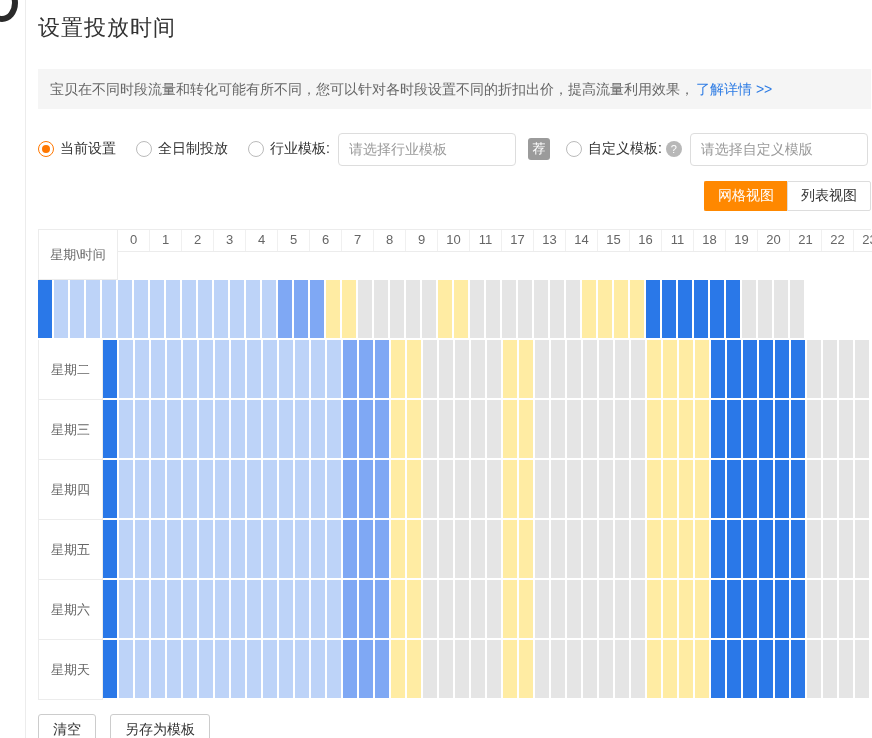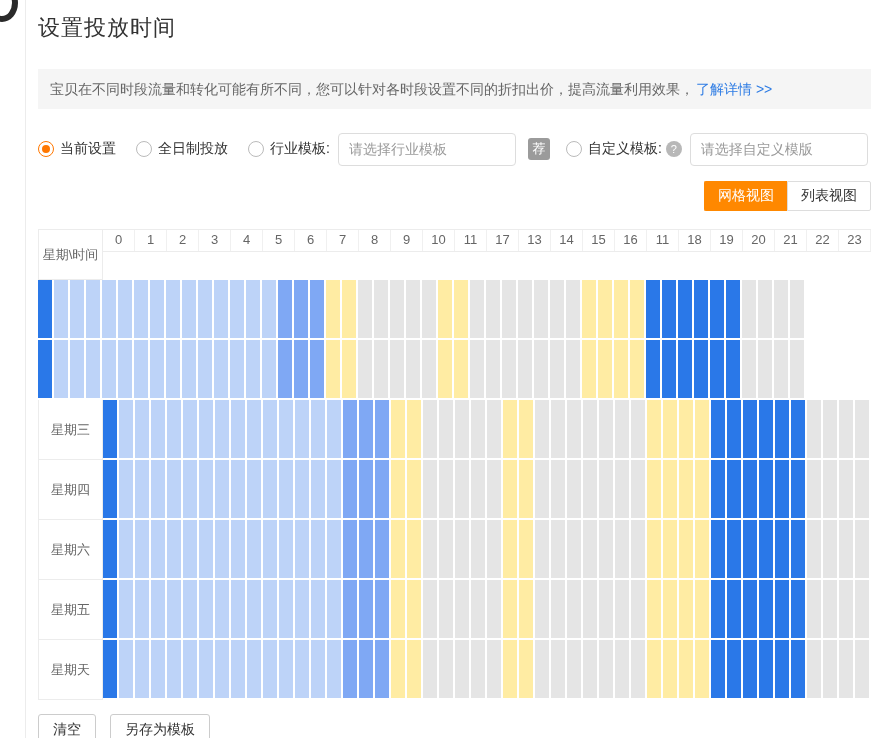--- a/index.html
+++ b/index.html
@@ -31,21 +31,21 @@
   .help { width:16px; height:16px; border-radius:50%; background:#b8b8b8; color:#fff;
     font-size:11px; display:flex; align-items:center; justify-content:center; flex:none; cursor:pointer; }
   .view-toggle { margin-top:15px; display:flex; justify-content:flex-end; }
   .vt-btn { height:30px; padding:0 13px; font-size:14px; border:1px solid #ddd; background:#fff;
     color:#333; cursor:pointer; font-family:inherit; }
   .vt-btn.active { background:#ff8800; border-color:#ff8800; color:#fff; }
   .vt-btn.left { border-radius:2px 0 0 2px; border-right:none; }
   .vt-btn.right { border-radius:0 2px 2px 0; }
   .schedule { margin-top:18px; }
   .sch-head { display:flex; border-top:1px solid #ececec; }
-  .corner { width:65px; border-left:1px solid #ececec; border-right:1px solid #ececec;
+  .corner { width:80px; border-left:1px solid #ececec; border-right:1px solid #ececec;
     border-bottom:1px solid #ececec; display:flex; align-items:center; justify-content:center;
     color:#666; font-size:13px; height:50px; flex:none; }
   .head-right { width:768px; }
   .group-row { display:flex; height:28px; }
   .group-cell { width:192px; border-right:1px solid #ececec; border-bottom:1px solid #f2f2f2;
     text-align:center; line-height:28px; font-weight:bold; font-size:14px; color:#333; flex:none; }
   .hour-row { display:flex; height:22px; border-bottom:1px solid #ececec; }
   .hour-cell { width:32px; border-right:1px solid #f0f0f0; text-align:center; line-height:20px;
     font-size:13px; color:#666; flex:none; }
   .day-row { display:flex; height:60px; }
@@ -177,20 +177,21 @@
           <div class="cell" style="background: rgb(42, 120, 232);"></div>
           <div class="cell" style="background: rgb(42, 120, 232);"></div>
           <div class="cell" style="background: rgb(42, 120, 232);"></div>
           <div class="cell" style="background: rgb(229, 229, 229);"></div>
           <div class="cell" style="background: rgb(229, 229, 229);"></div>
           <div class="cell" style="background: rgb(229, 229, 229);"></div>
           <div class="cell" style="background: rgb(229, 229, 229);"></div>
         </div>
       </div>
       <div class="day-row">
+        <div class="day-label">星期二</div>
         <div class="cells">
           <div class="cell" style="background: rgb(42, 120, 232);"></div>
           <div class="cell" style="background: rgb(189, 211, 248);"></div>
           <div class="cell" style="background: rgb(189, 211, 248);"></div>
           <div class="cell" style="background: rgb(189, 211, 248);"></div>
           <div class="cell" style="background: rgb(189, 211, 248);"></div>
           <div class="cell" style="background: rgb(189, 211, 248);"></div>
           <div class="cell" style="background: rgb(189, 211, 248);"></div>
           <div class="cell" style="background: rgb(189, 211, 248);"></div>
           <div class="cell" style="background: rgb(189, 211, 248);"></div>
@@ -335,74 +336,74 @@
           <div class="cell" style="background: rgb(42, 120, 232);"></div>
           <div class="cell" style="background: rgb(42, 120, 232);"></div>
           <div class="cell" style="background: rgb(42, 120, 232);"></div>
           <div class="cell" style="background: rgb(229, 229, 229);"></div>
           <div class="cell" style="background: rgb(229, 229, 229);"></div>
           <div class="cell" style="background: rgb(229, 229, 229);"></div>
           <div class="cell" style="background: rgb(229, 229, 229);"></div>
         </div>
       </div>
       <div class="day-row">
+        <div class="day-label">星期五</div>
+        <div class="cells">
+          <div class="cell" style="background: rgb(42, 120, 232);"></div>
+          <div class="cell" style="background: rgb(189, 211, 248);"></div>
+          <div class="cell" style="background: rgb(189, 211, 248);"></div>
+          <div class="cell" style="background: rgb(189, 211, 248);"></div>
+          <div class="cell" style="background: rgb(189, 211, 248);"></div>
+          <div class="cell" style="background: rgb(189, 211, 248);"></div>
+          <div class="cell" style="background: rgb(189, 211, 248);"></div>
+          <div class="cell" style="background: rgb(189, 211, 248);"></div>
+          <div class="cell" style="background: rgb(189, 211, 248);"></div>
+          <div class="cell" style="background: rgb(189, 211, 248);"></div>
+          <div class="cell" style="background: rgb(189, 211, 248);"></div>
+          <div class="cell" style="background: rgb(189, 211, 248);"></div>
+          <div class="cell" style="background: rgb(189, 211, 248);"></div>
+          <div class="cell" style="background: rgb(189, 211, 248);"></div>
+          <div class="cell" style="background: rgb(189, 211, 248);"></div>
+          <div class="cell" style="background: rgb(127, 168, 244);"></div>
+          <div class="cell" style="background: rgb(127, 168, 244);"></div>
+          <div class="cell" style="background: rgb(127, 168, 244);"></div>
+          <div class="cell" style="background: rgb(255, 236, 163);"></div>
+          <div class="cell" style="background: rgb(255, 236, 163);"></div>
+          <div class="cell" style="background: rgb(229, 229, 229);"></div>
+          <div class="cell" style="background: rgb(229, 229, 229);"></div>
+          <div class="cell" style="background: rgb(229, 229, 229);"></div>
+          <div class="cell" style="background: rgb(229, 229, 229);"></div>
+          <div class="cell" style="background: rgb(229, 229, 229);"></div>
+          <div class="cell" style="background: rgb(255, 236, 163);"></div>
+          <div class="cell" style="background: rgb(255, 236, 163);"></div>
+          <div class="cell" style="background: rgb(229, 229, 229);"></div>
+          <div class="cell" style="background: rgb(229, 229, 229);"></div>
+          <div class="cell" style="background: rgb(229, 229, 229);"></div>
+          <div class="cell" style="background: rgb(229, 229, 229);"></div>
+          <div class="cell" style="background: rgb(229, 229, 229);"></div>
+          <div class="cell" style="background: rgb(229, 229, 229);"></div>
+          <div class="cell" style="background: rgb(229, 229, 229);"></div>
+          <div class="cell" style="background: rgb(255, 236, 163);"></div>
+          <div class="cell" style="background: rgb(255, 236, 163);"></div>
+          <div class="cell" style="background: rgb(255, 236, 163);"></div>
+          <div class="cell" style="background: rgb(255, 236, 163);"></div>
+          <div class="cell" style="background: rgb(42, 120, 232);"></div>
+          <div class="cell" style="background: rgb(42, 120, 232);"></div>
+          <div class="cell" style="background: rgb(42, 120, 232);"></div>
+          <div class="cell" style="background: rgb(42, 120, 232);"></div>
+          <div class="cell" style="background: rgb(42, 120, 232);"></div>
+          <div class="cell" style="background: rgb(42, 120, 232);"></div>
+          <div class="cell" style="background: rgb(229, 229, 229);"></div>
+          <div class="cell" style="background: rgb(229, 229, 229);"></div>
+          <div class="cell" style="background: rgb(229, 229, 229);"></div>
+          <div class="cell" style="background: rgb(229, 229, 229);"></div>
+        </div>
+      </div>
+      <div class="day-row">
         <div class="day-label">星期六</div>
-        <div class="cells">
-          <div class="cell" style="background: rgb(42, 120, 232);"></div>
-          <div class="cell" style="background: rgb(189, 211, 248);"></div>
-          <div class="cell" style="background: rgb(189, 211, 248);"></div>
-          <div class="cell" style="background: rgb(189, 211, 248);"></div>
-          <div class="cell" style="background: rgb(189, 211, 248);"></div>
-          <div class="cell" style="background: rgb(189, 211, 248);"></div>
-          <div class="cell" style="background: rgb(189, 211, 248);"></div>
-          <div class="cell" style="background: rgb(189, 211, 248);"></div>
-          <div class="cell" style="background: rgb(189, 211, 248);"></div>
-          <div class="cell" style="background: rgb(189, 211, 248);"></div>
-          <div class="cell" style="background: rgb(189, 211, 248);"></div>
-          <div class="cell" style="background: rgb(189, 211, 248);"></div>
-          <div class="cell" style="background: rgb(189, 211, 248);"></div>
-          <div class="cell" style="background: rgb(189, 211, 248);"></div>
-          <div class="cell" style="background: rgb(189, 211, 248);"></div>
-          <div class="cell" style="background: rgb(127, 168, 244);"></div>
-          <div class="cell" style="background: rgb(127, 168, 244);"></div>
-          <div class="cell" style="background: rgb(127, 168, 244);"></div>
-          <div class="cell" style="background: rgb(255, 236, 163);"></div>
-          <div class="cell" style="background: rgb(255, 236, 163);"></div>
-          <div class="cell" style="background: rgb(229, 229, 229);"></div>
-          <div class="cell" style="background: rgb(229, 229, 229);"></div>
-          <div class="cell" style="background: rgb(229, 229, 229);"></div>
-          <div class="cell" style="background: rgb(229, 229, 229);"></div>
-          <div class="cell" style="background: rgb(229, 229, 229);"></div>
-          <div class="cell" style="background: rgb(255, 236, 163);"></div>
-          <div class="cell" style="background: rgb(255, 236, 163);"></div>
-          <div class="cell" style="background: rgb(229, 229, 229);"></div>
-          <div class="cell" style="background: rgb(229, 229, 229);"></div>
-          <div class="cell" style="background: rgb(229, 229, 229);"></div>
-          <div class="cell" style="background: rgb(229, 229, 229);"></div>
-          <div class="cell" style="background: rgb(229, 229, 229);"></div>
-          <div class="cell" style="background: rgb(229, 229, 229);"></div>
-          <div class="cell" style="background: rgb(229, 229, 229);"></div>
-          <div class="cell" style="background: rgb(255, 236, 163);"></div>
-          <div class="cell" style="background: rgb(255, 236, 163);"></div>
-          <div class="cell" style="background: rgb(255, 236, 163);"></div>
-          <div class="cell" style="background: rgb(255, 236, 163);"></div>
-          <div class="cell" style="background: rgb(42, 120, 232);"></div>
-          <div class="cell" style="background: rgb(42, 120, 232);"></div>
-          <div class="cell" style="background: rgb(42, 120, 232);"></div>
-          <div class="cell" style="background: rgb(42, 120, 232);"></div>
-          <div class="cell" style="background: rgb(42, 120, 232);"></div>
-          <div class="cell" style="background: rgb(42, 120, 232);"></div>
-          <div class="cell" style="background: rgb(229, 229, 229);"></div>
-          <div class="cell" style="background: rgb(229, 229, 229);"></div>
-          <div class="cell" style="background: rgb(229, 229, 229);"></div>
-          <div class="cell" style="background: rgb(229, 229, 229);"></div>
-        </div>
-      </div>
-      <div class="day-row">
-        <div class="day-label">星期五</div>
         <div class="cells">
           <div class="cell" style="background: rgb(42, 120, 232);"></div>
           <div class="cell" style="background: rgb(189, 211, 248);"></div>
           <div class="cell" style="background: rgb(189, 211, 248);"></div>
           <div class="cell" style="background: rgb(189, 211, 248);"></div>
           <div class="cell" style="background: rgb(189, 211, 248);"></div>
           <div class="cell" style="background: rgb(189, 211, 248);"></div>
           <div class="cell" style="background: rgb(189, 211, 248);"></div>
           <div class="cell" style="background: rgb(189, 211, 248);"></div>
           <div class="cell" style="background: rgb(189, 211, 248);"></div>

